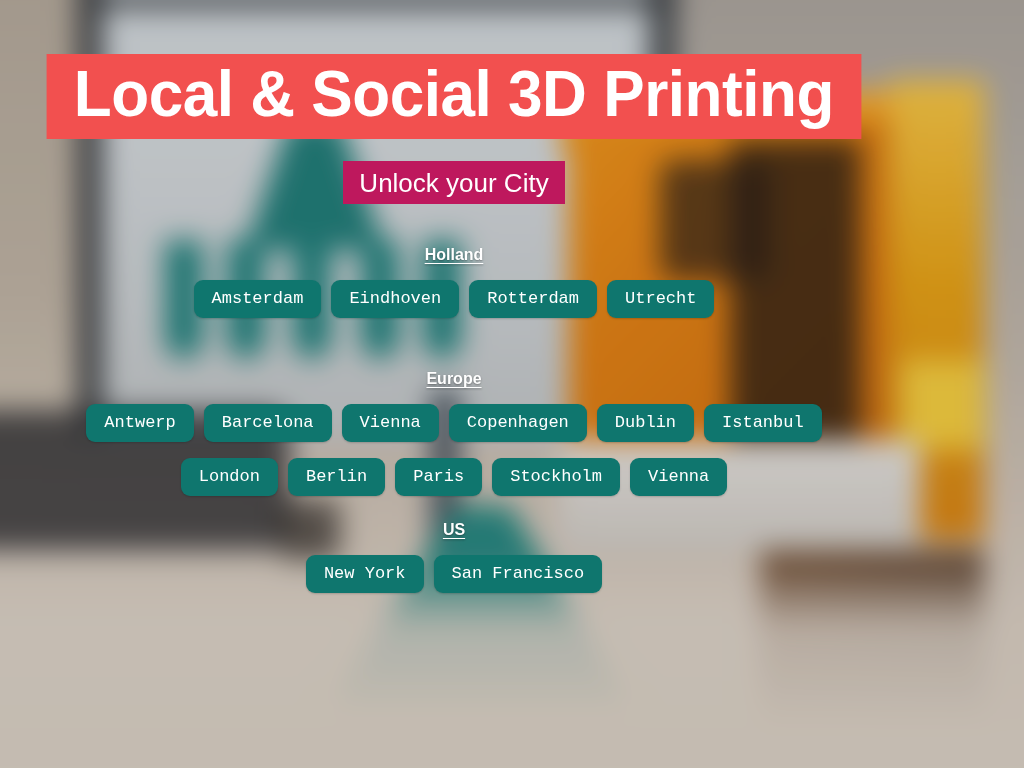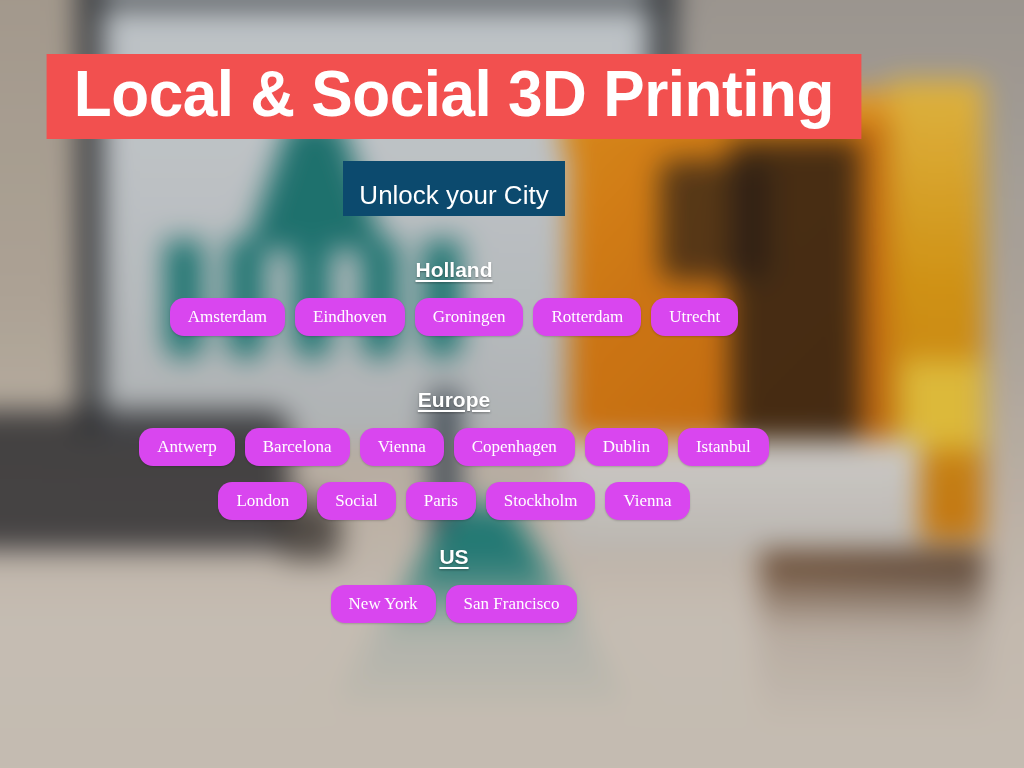--- a/index.html
+++ b/index.html
@@ -148,58 +148,58 @@
     font-size:64px;
     line-height:1.08;
     font-weight:bold;
     letter-spacing:-0.5px;
     transform:scaleX(0.97);
   }
 
   .subtitle-row { margin-top:22px; }
   .subtitle-band {
     display:inline-block;
-    padding:19px 16px 5px;
-    background:#0c4a6e;
+    padding:7px 16px 5px;
+    background:#be185d;
     color:#ffffff;
     font-size:26px;
     line-height:1.2;
     font-weight:normal;
   }
 
   .group { margin-top:0; }
   .group-heading {
     color:#ffffff;
-    font-size:21px;
+    font-size:16px;
     font-weight:bold;
     text-decoration:underline;
     text-underline-offset:3px;
     text-shadow:0 1px 2px rgba(0,0,0,0.35);
   }
   #group-holland { margin-top:42px; }
   #group-europe  { margin-top:52px; }
   #group-us      { margin-top:25px; }
 
   .btn-row {
     display:flex;
     justify-content:center;
     flex-wrap:wrap;
     gap:10px;
     margin-top:16px;
     padding:0 40px;
   }
   .city-btn {
-    background:#d946ef;
+    background:#0f766e;
     color:#ffffff;
     font-size:17px;
     line-height:1;
     padding:10px 18px 11px;
     border:none;
-    border-radius:14px;
-    font-family:Liberation Serif, serif;
+    border-radius:9px;
+    font-family:Liberation Mono, monospace;
     cursor:pointer;
     white-space:nowrap;
     box-shadow:0 1px 2px rgba(0,0,0,0.18);
   }
 </style>
 </head>
 <body>
 
 <div id="bg-photo">
   <div class="layer bg-base"></div>
@@ -238,39 +238,38 @@
 
   <div class="subtitle-row">
     <div class="subtitle-band">Unlock your City</div>
   </div>
 
   <section class="group" id="group-holland">
     <div class="group-heading">Holland</div>
     <div class="btn-row" id="row-holland-0">
         <button class="city-btn">Amsterdam</button>
         <button class="city-btn">Eindhoven</button>
-        <button class="city-btn">Groningen</button>
         <button class="city-btn">Rotterdam</button>
         <button class="city-btn">Utrecht</button>
       </div>
   </section>
 
   <section class="group" id="group-europe">
     <div class="group-heading">Europe</div>
     <div class="btn-row" id="row-europe-0">
         <button class="city-btn">Antwerp</button>
         <button class="city-btn">Barcelona</button>
         <button class="city-btn">Vienna</button>
         <button class="city-btn">Copenhagen</button>
         <button class="city-btn">Dublin</button>
         <button class="city-btn">Istanbul</button>
       </div>
     <div class="btn-row" id="row-europe-1">
         <button class="city-btn">London</button>
-        <button class="city-btn">Social</button>
+        <button class="city-btn">Berlin</button>
         <button class="city-btn">Paris</button>
         <button class="city-btn">Stockholm</button>
         <button class="city-btn">Vienna</button>
       </div>
   </section>
 
   <section class="group" id="group-us">
     <div class="group-heading">US</div>
     <div class="btn-row" id="row-us-0">
         <button class="city-btn">New York</button>

